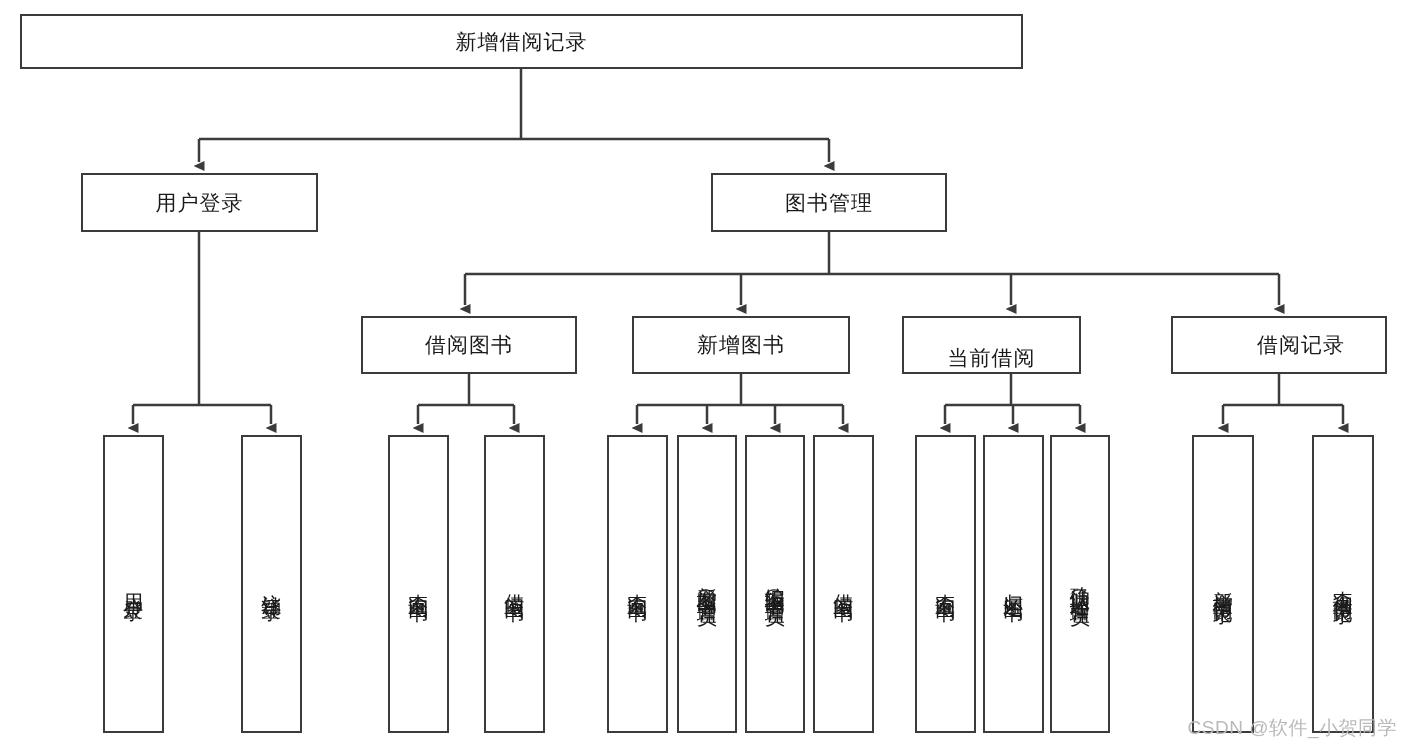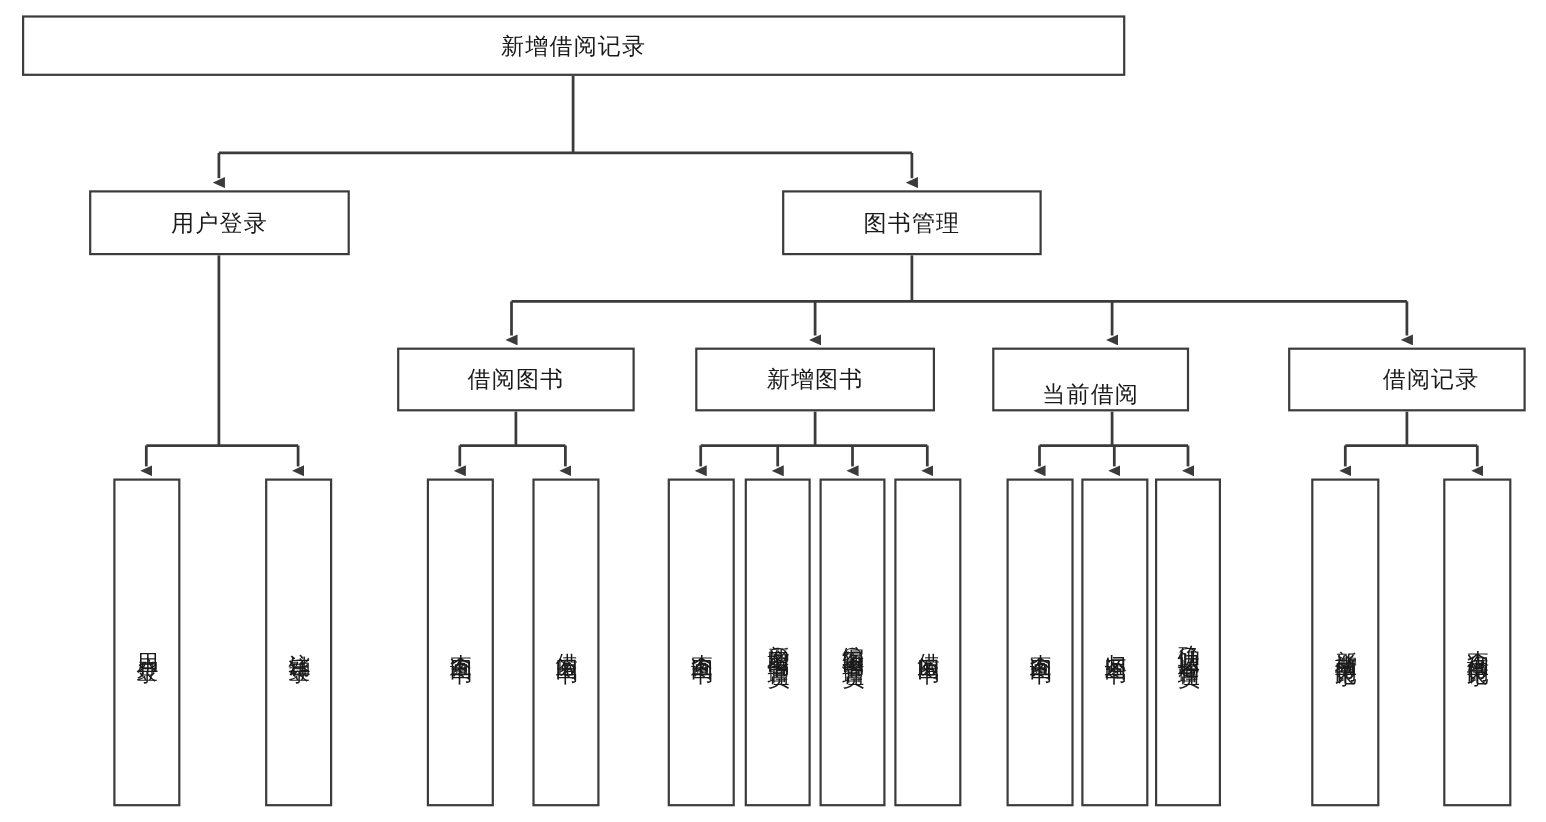--- a/index.html
+++ b/index.html
@@ -173,13 +173,14 @@
   <div class="node v" style="left: 1050px; top: 435px; width: 60px; height: 298px;">
     <span class="vtext">确认归还（管理员）</span>
   </div>
   <div class="node v" style="left: 1192px; top: 435px; width: 62px; height: 298px;">
     <span class="vtext">新增借阅记录</span>
   </div>
   <div class="node v" style="left: 1312px; top: 435px; width: 62px; height: 298px;">
     <span class="vtext">查询借阅记录</span>
   </div>
 
+  <div class="wm">CSDN @软件_小贺同学</div>
 </div>
 
 </body></html>

